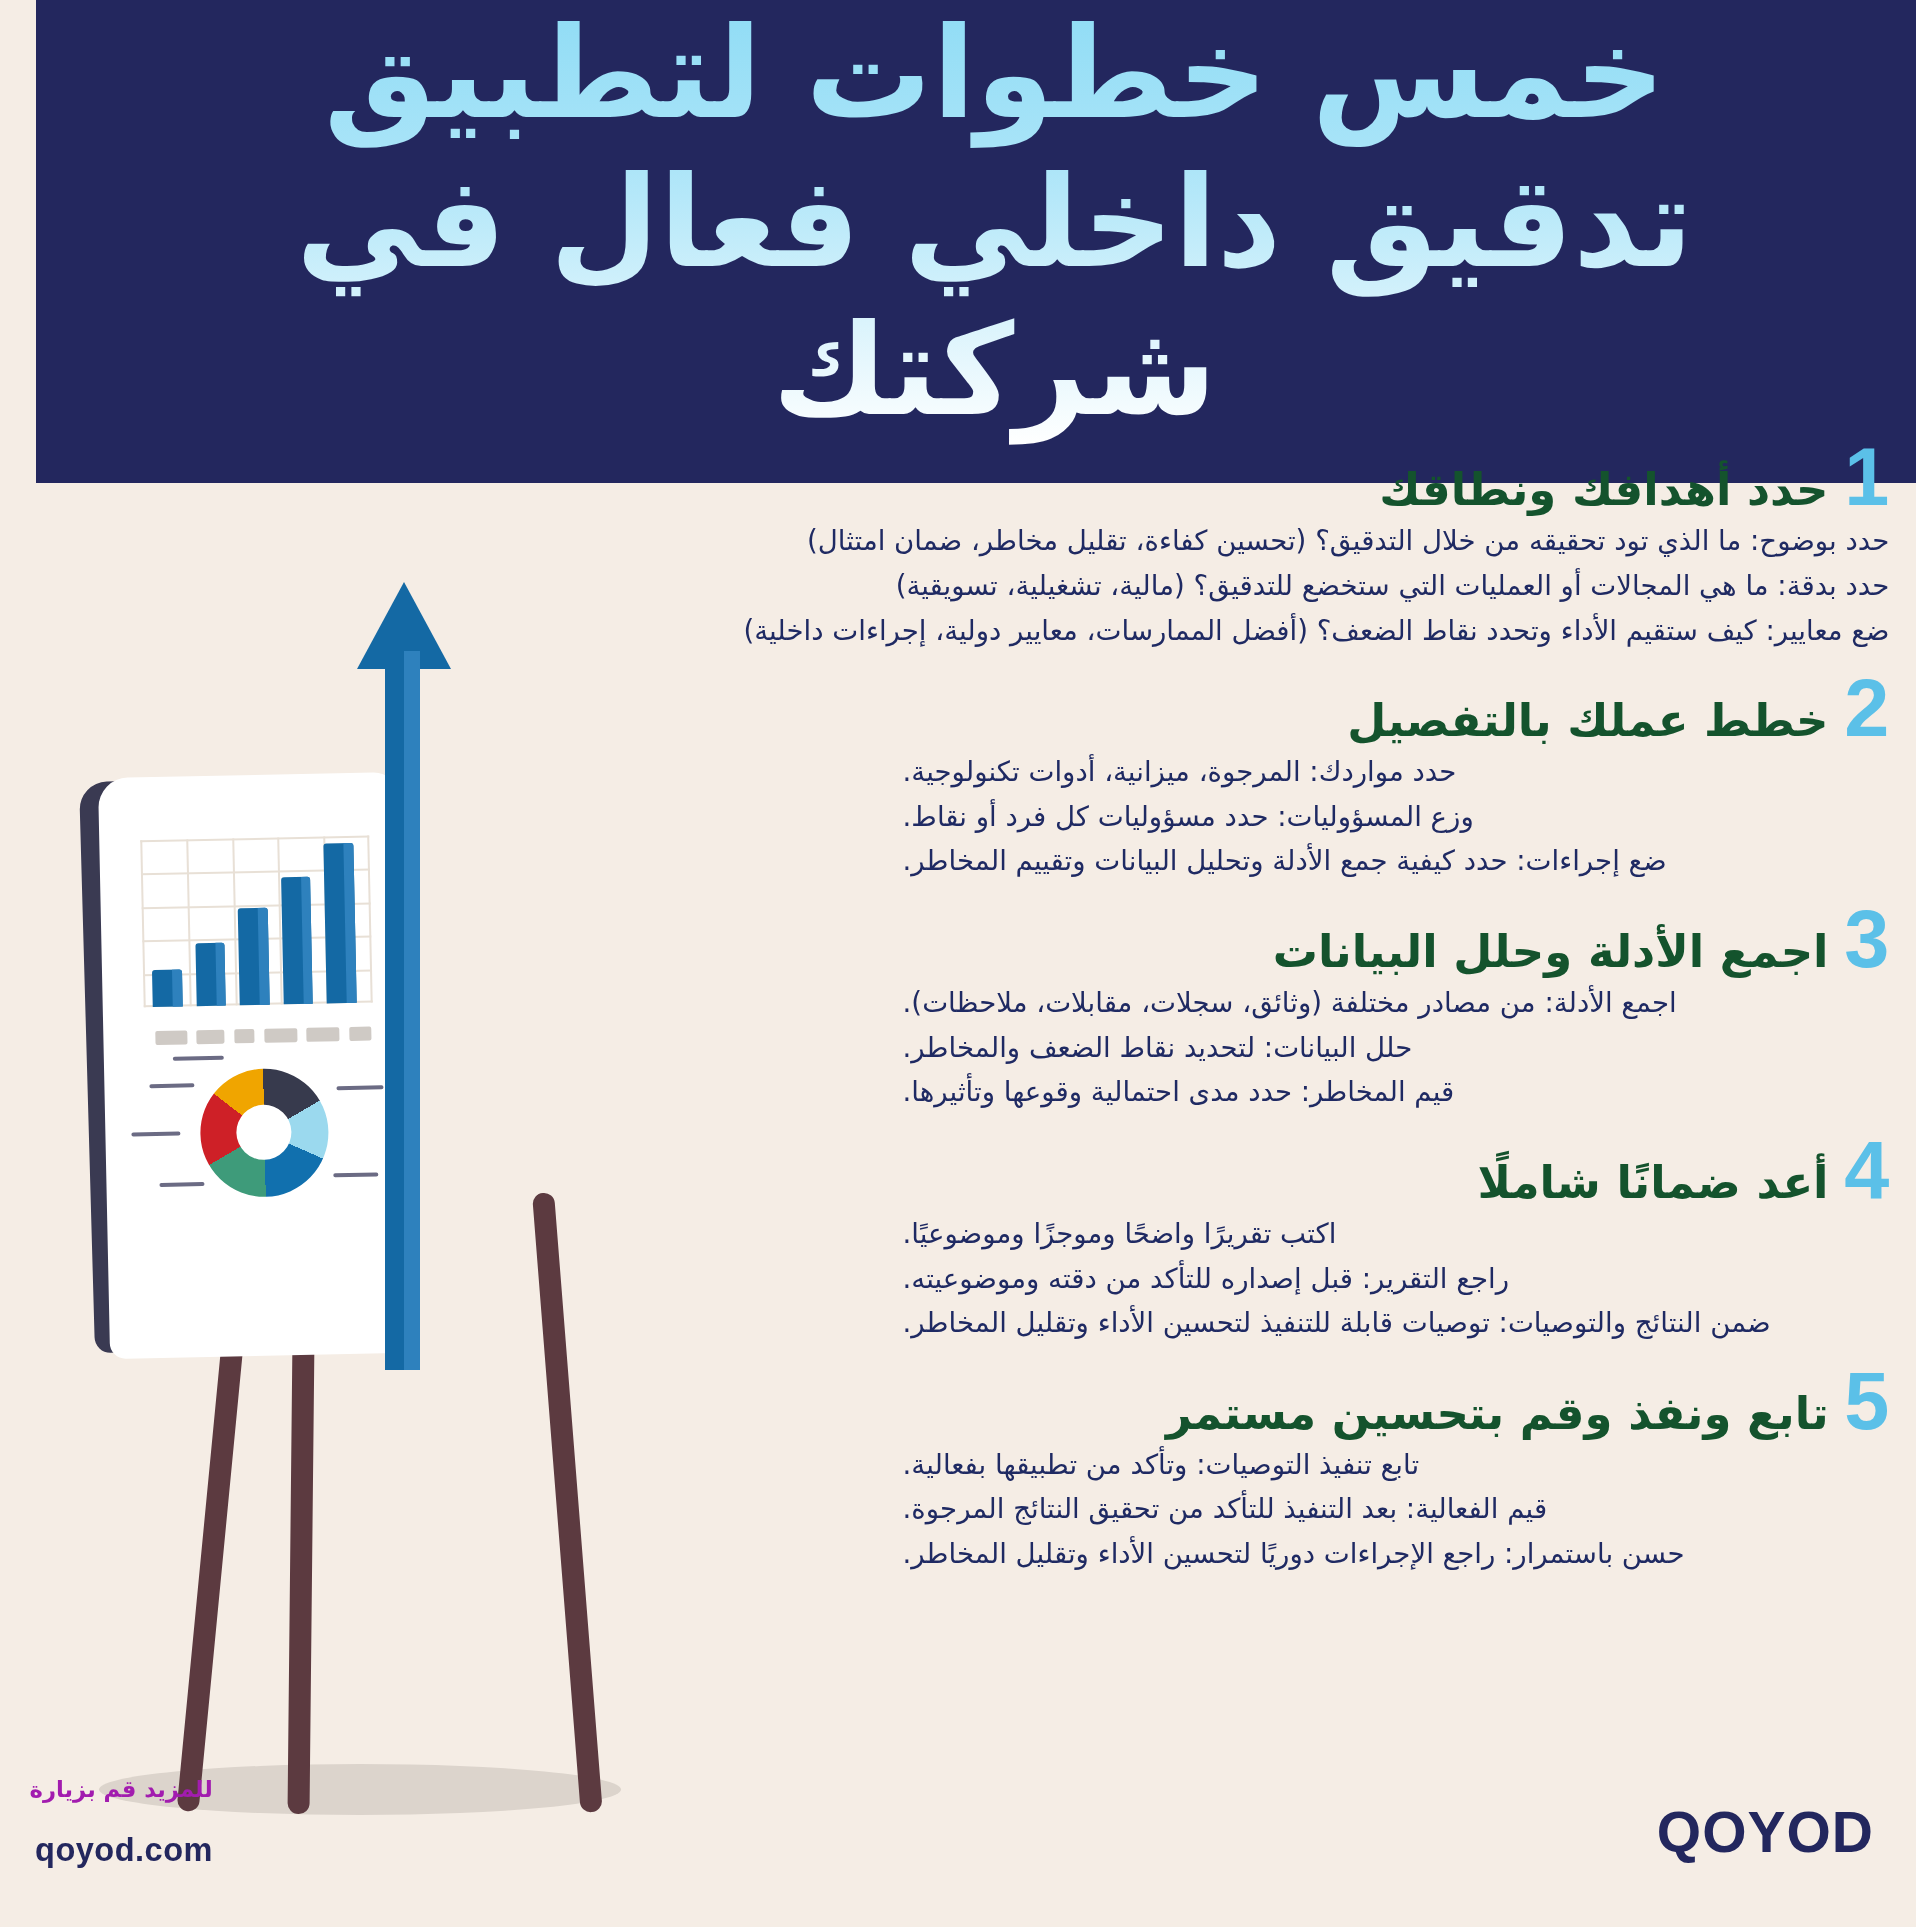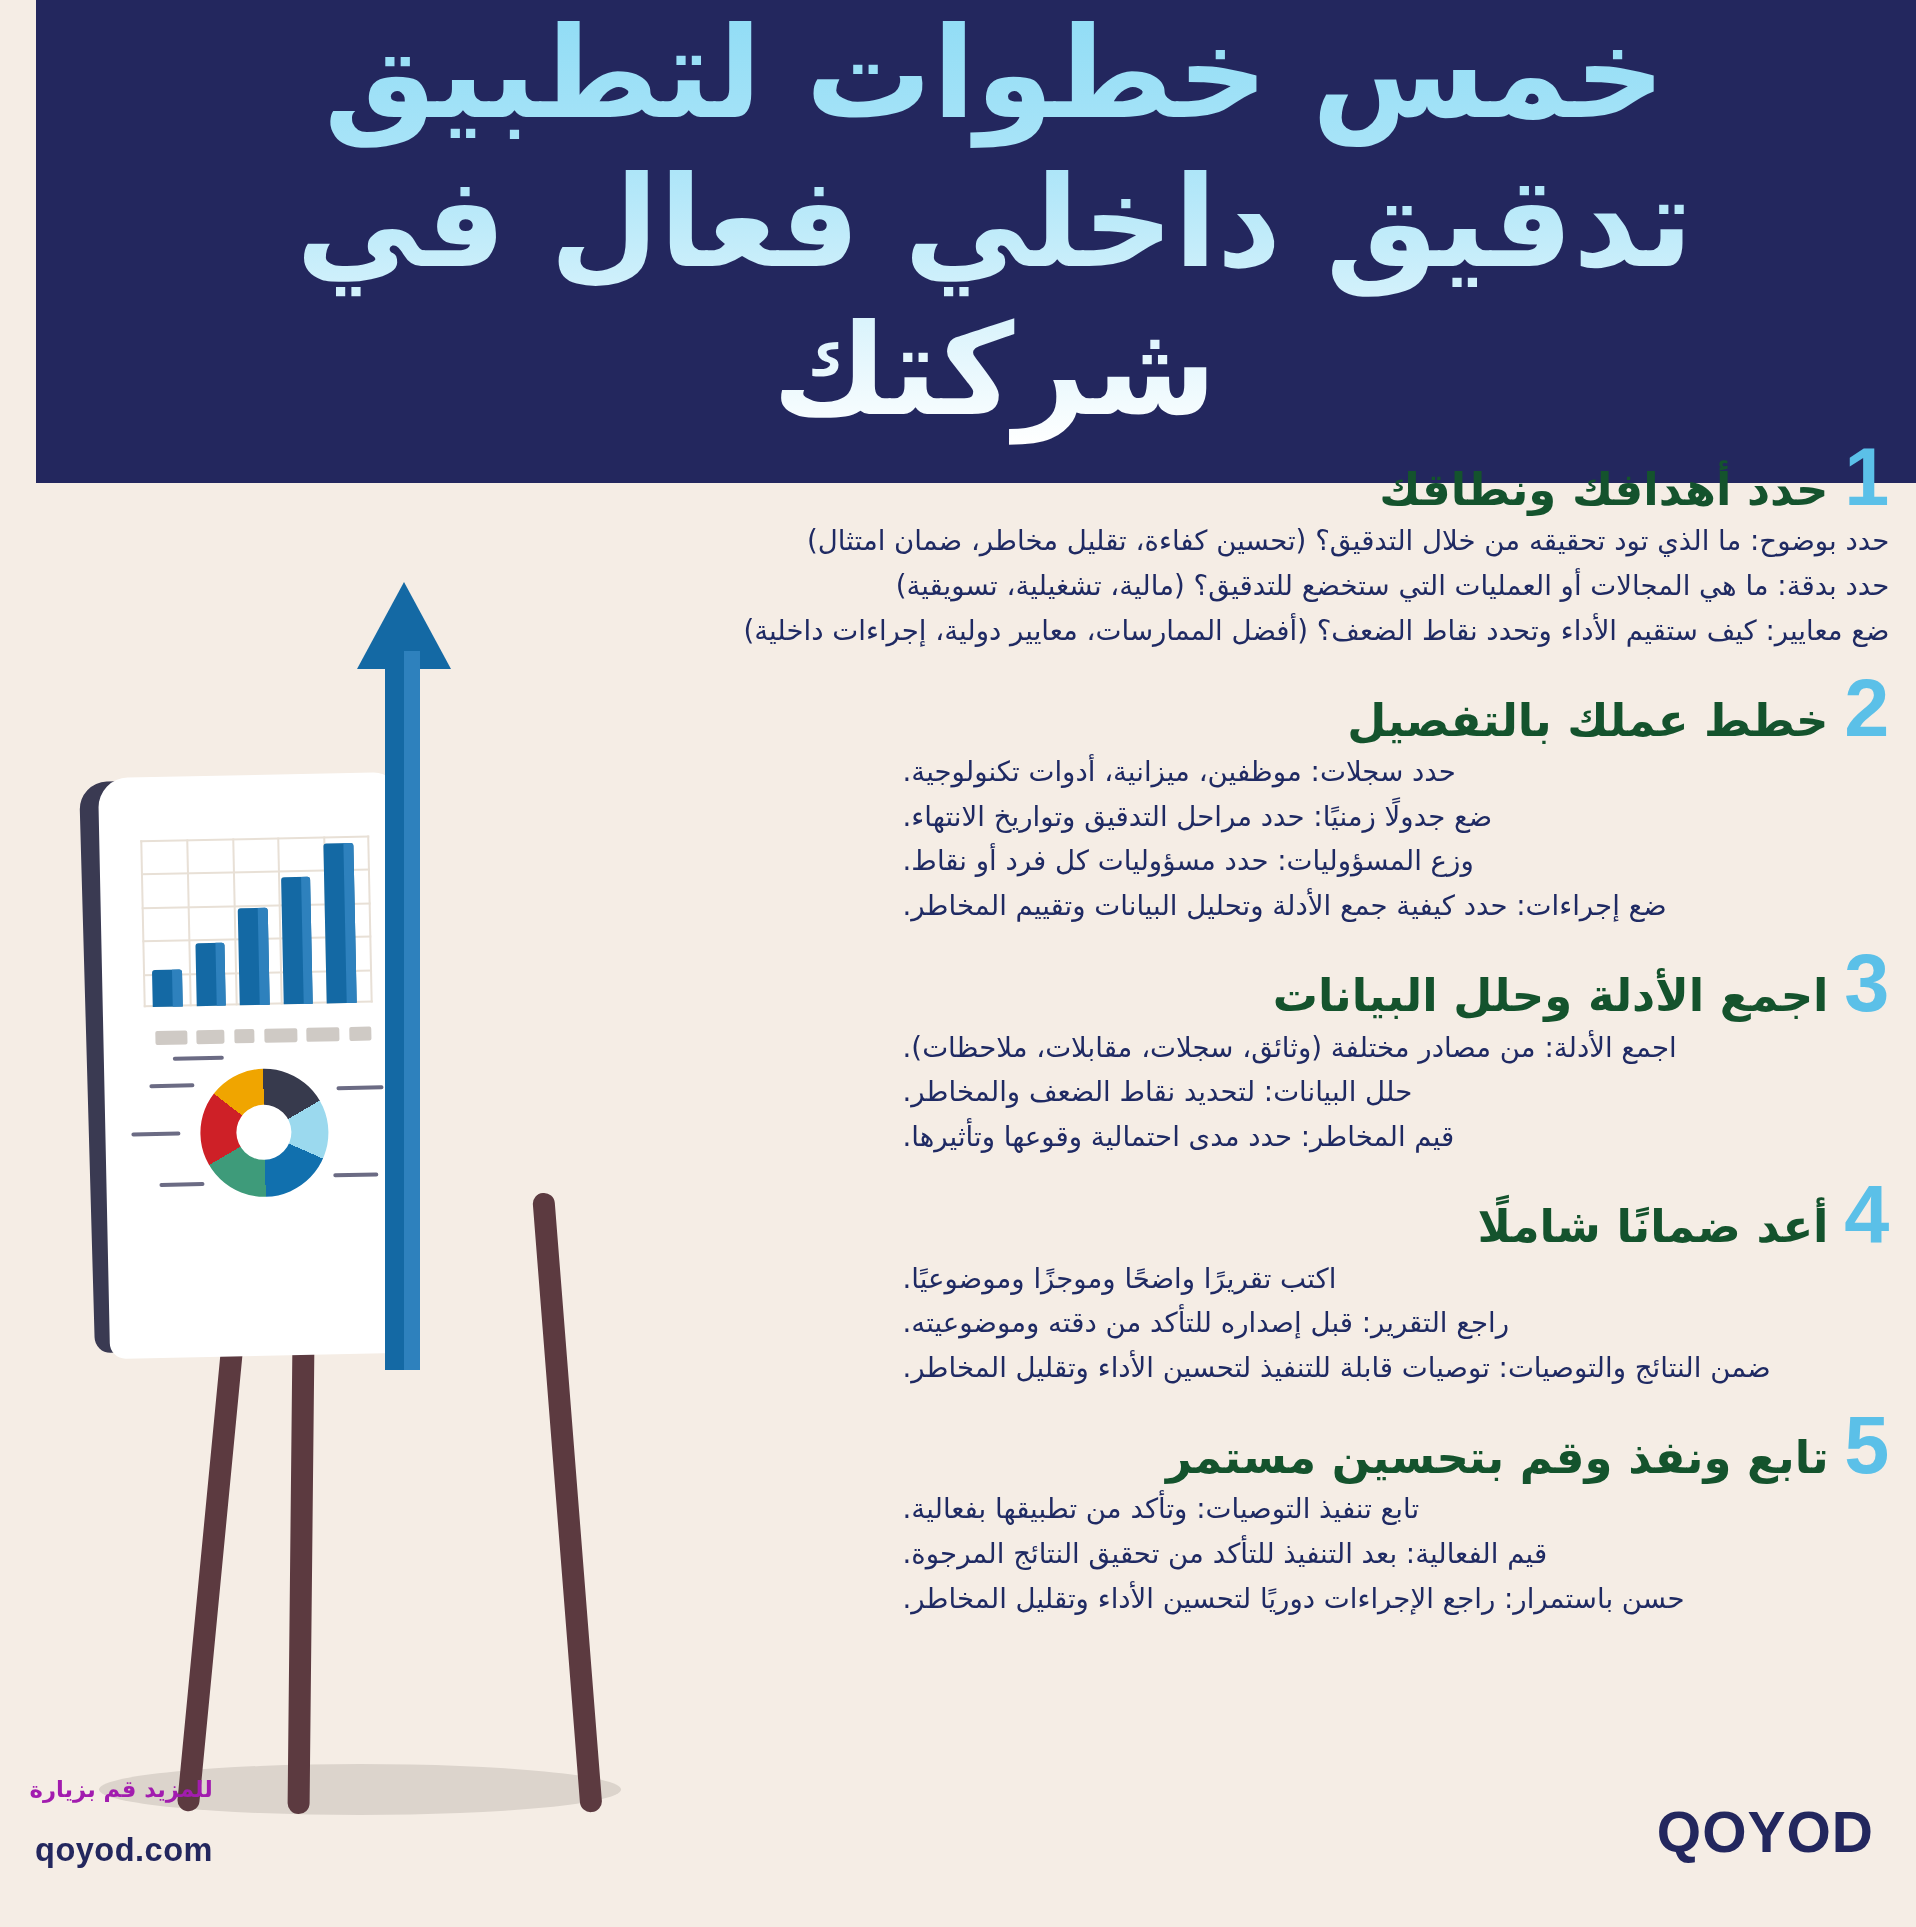--- a/index.html
+++ b/index.html
@@ -410,22 +410,21 @@
         <div class="step-line">ضع معايير: كيف ستقيم الأداء وتحدد نقاط الضعف؟ (أفضل الممارسات، معايير دولية، إجراءات داخلية)</div>
       </div>
     </div>
 
     <div class="step-block">
       <div class="step-heading-row">
         <span class="step-number">2</span>
         <span class="step-title">خطط عملك بالتفصيل</span>
       </div>
       <div class="step-lines">
-        <div class="step-line">حدد سجلات: موظفين، ميزانية، أدوات تكنولوجية.</div>
-        <div class="step-line">ضع جدولًا زمنيًا: حدد مراحل التدقيق وتواريخ الانتهاء.</div>
+        <div class="step-line">حدد مواردك: المرجوة، ميزانية، أدوات تكنولوجية.</div>
         <div class="step-line">وزع المسؤوليات: حدد مسؤوليات كل فرد أو نقاط.</div>
         <div class="step-line">ضع إجراءات: حدد كيفية جمع الأدلة وتحليل البيانات وتقييم المخاطر.</div>
       </div>
     </div>
 
     <div class="step-block">
       <div class="step-heading-row">
         <span class="step-number">3</span>
         <span class="step-title">اجمع الأدلة وحلل البيانات</span>
       </div>

